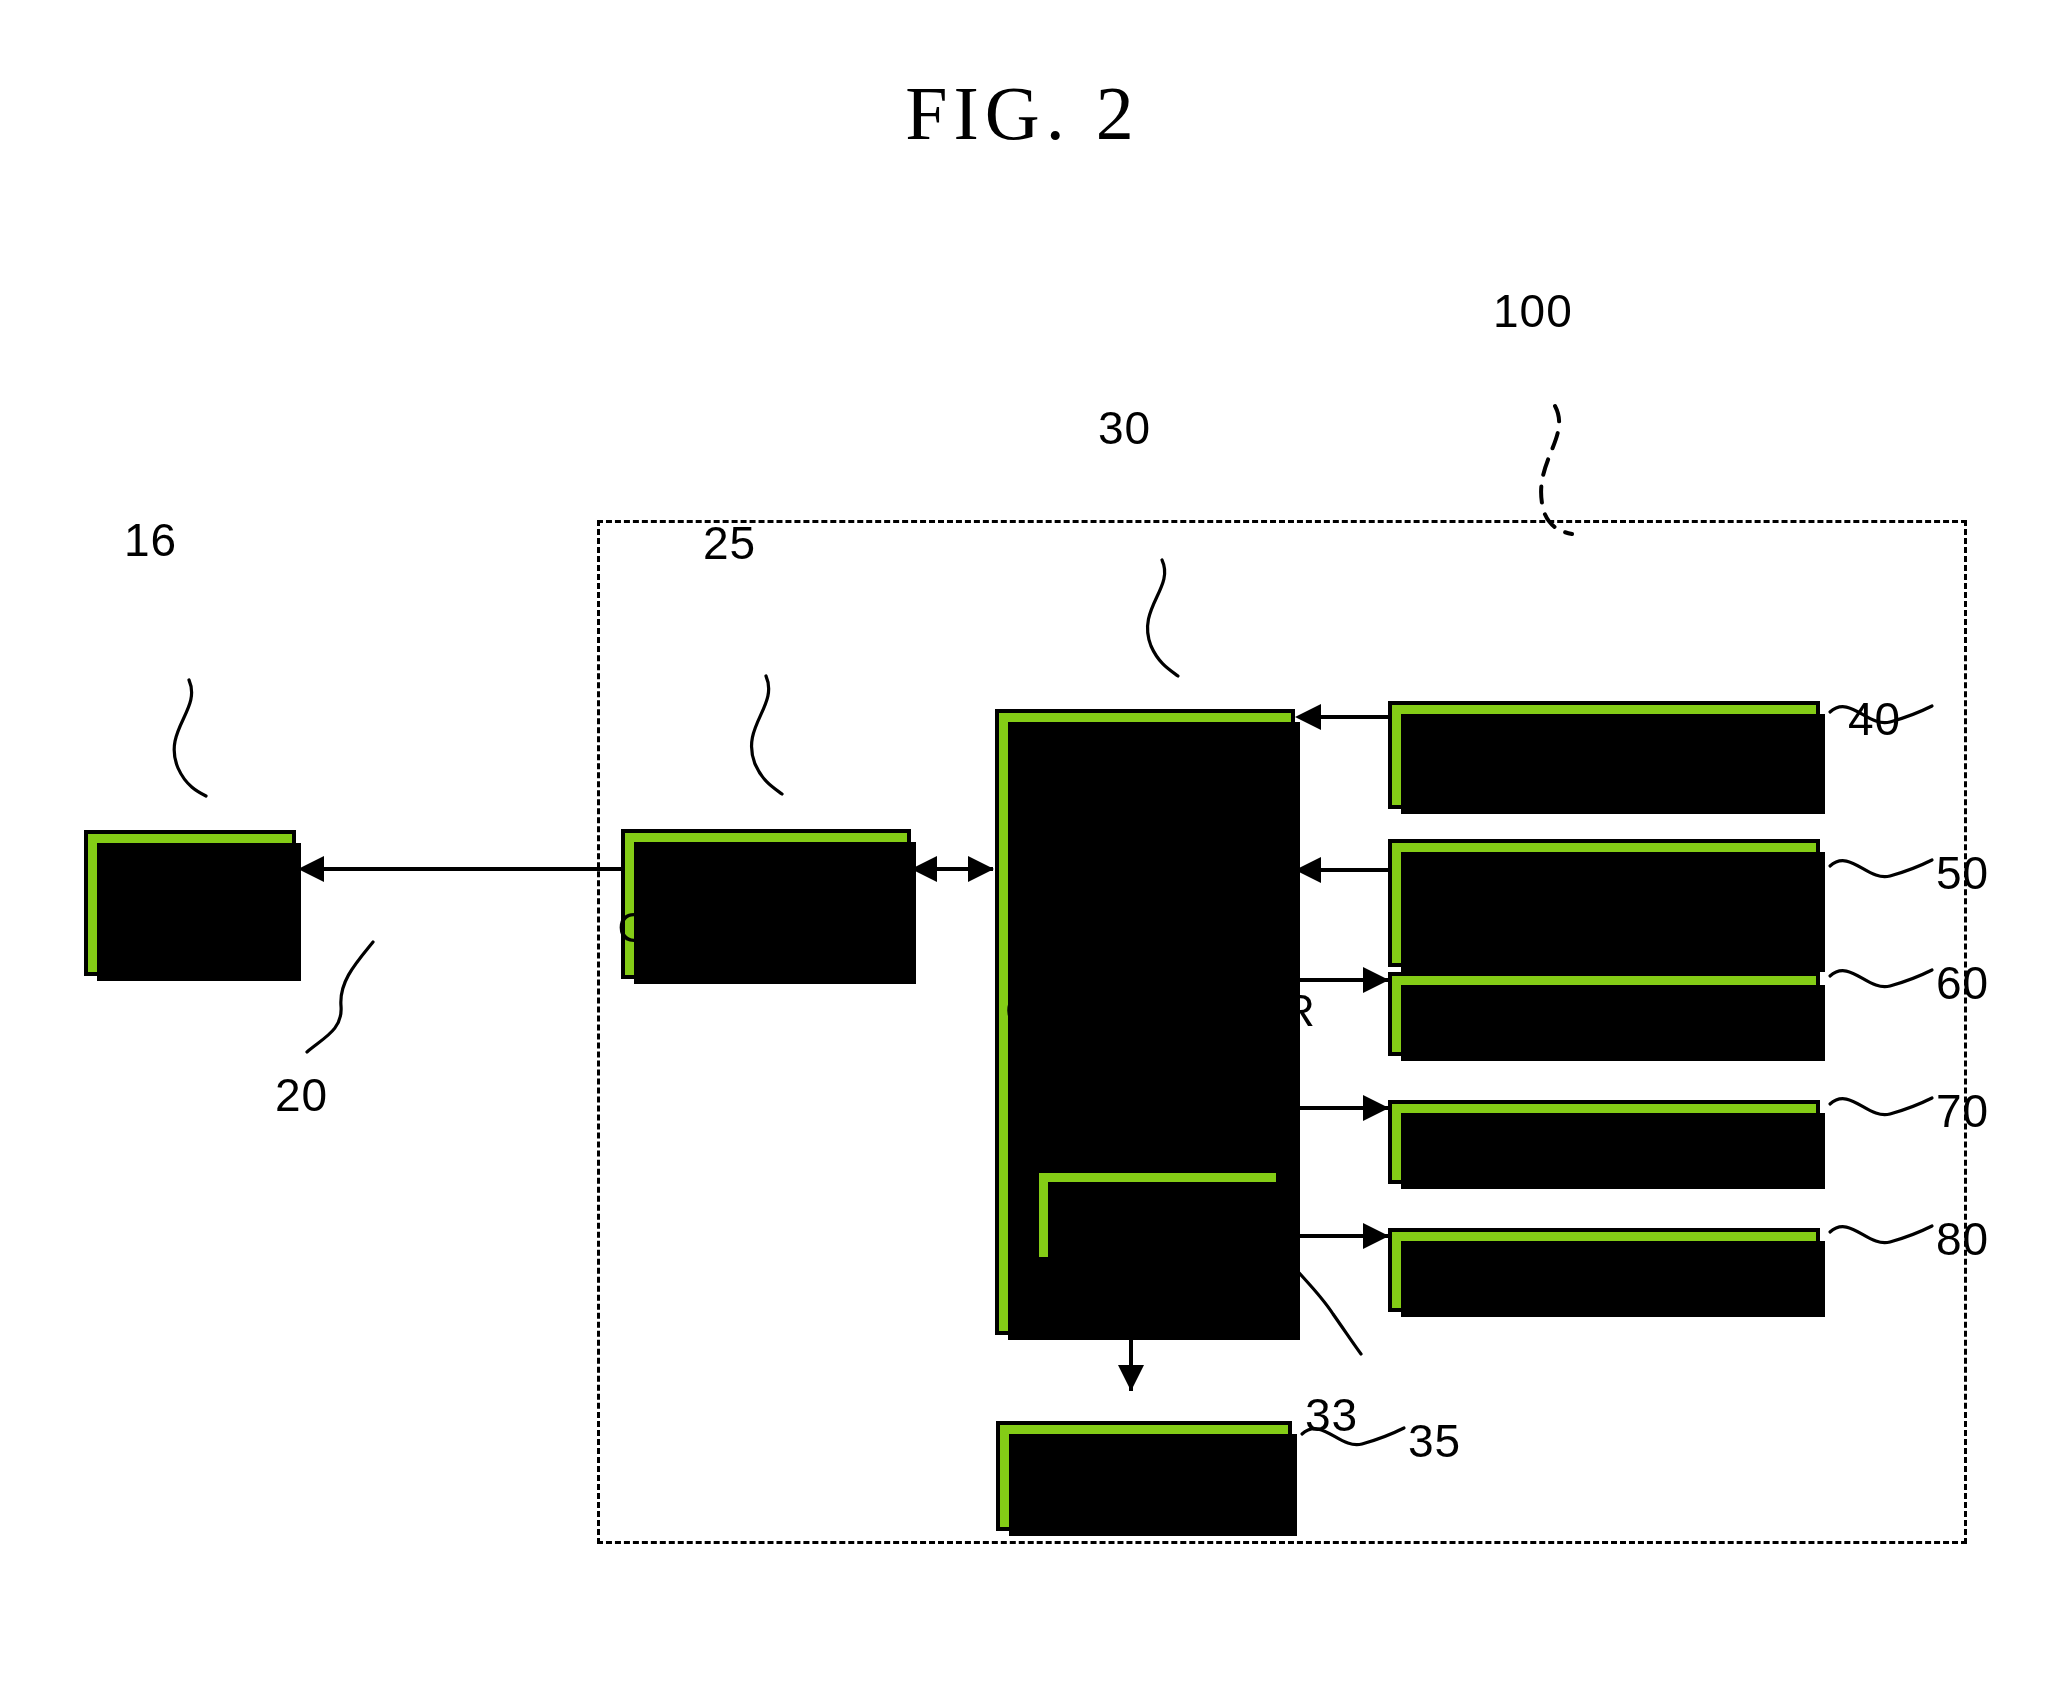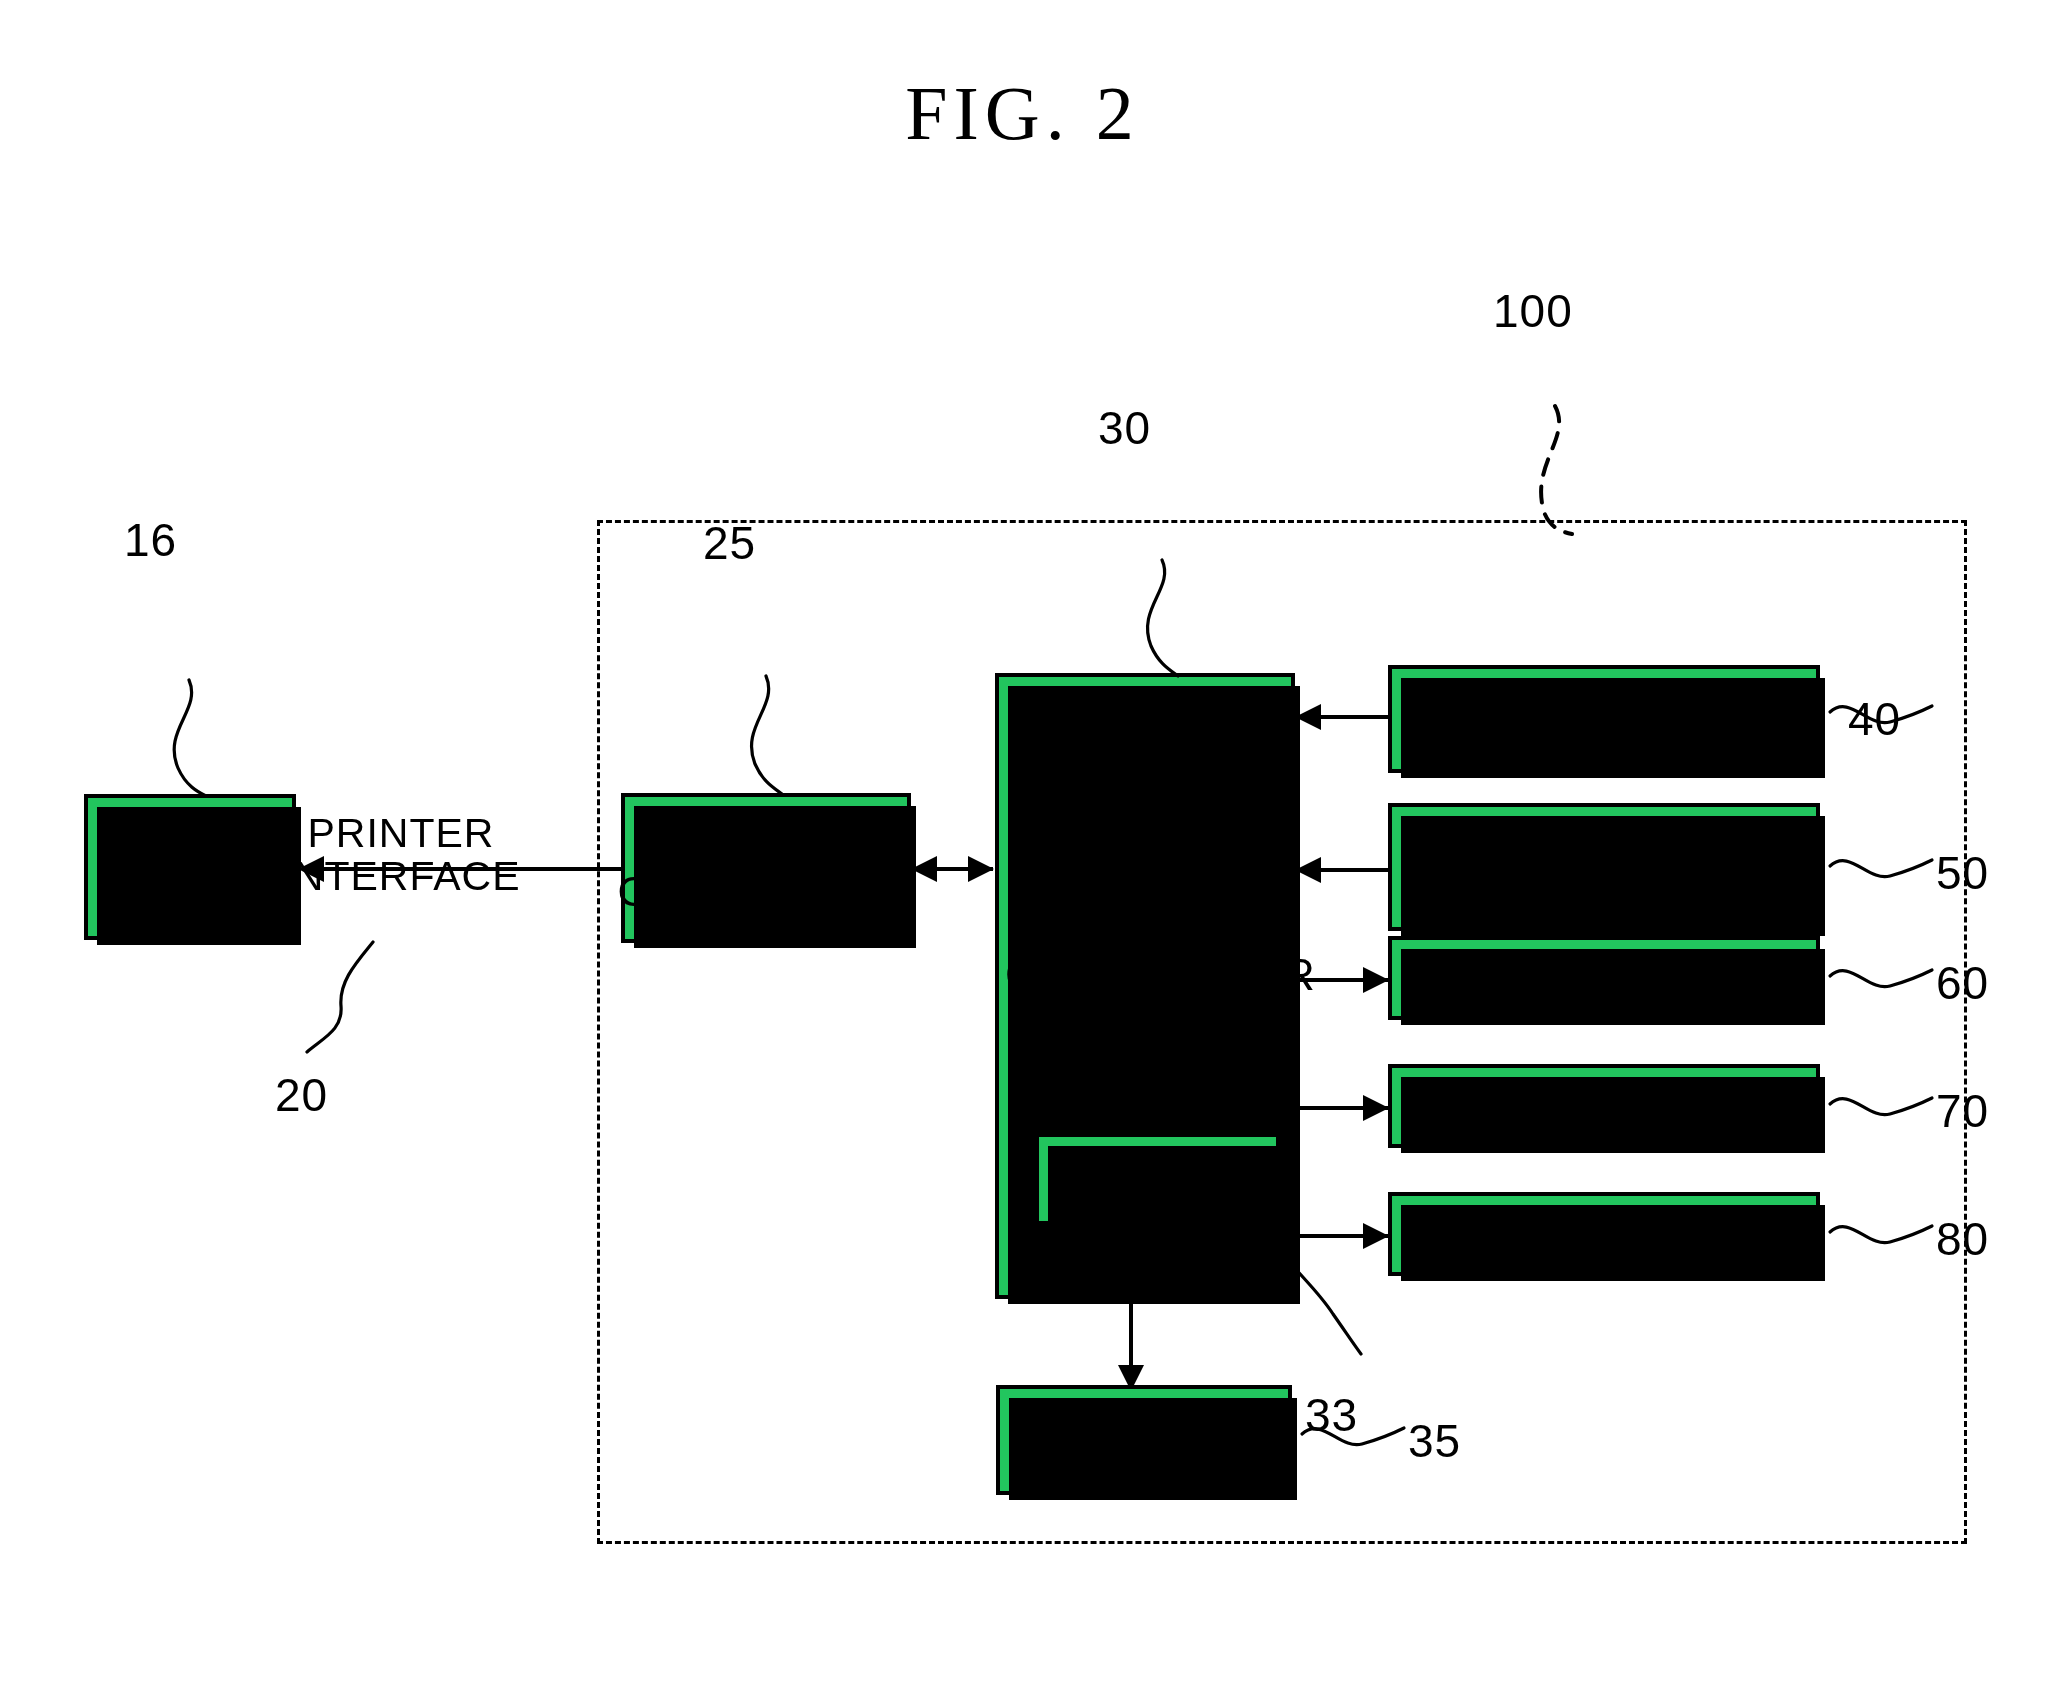--- a/index.html
+++ b/index.html
@@ -32,31 +32,32 @@
     letter-spacing: 6px;
     font-weight: 400;
     color: #000;
   }
 
   
   .box {
     position: absolute;
     box-sizing: border-box;
     border: 4px solid #000;
-    background: #22c55e;
+    background: #84cc16;
     display: flex;
     align-items: center;
     justify-content: center;
     text-align: center;
     font-family: "Liberation Sans", sans-serif;
     font-weight: 400;
     line-height: 1.12;
     letter-spacing: 1px;
     color: #000;
     z-index: 5;
+    margin-top: 36px;
   }
   .box::after {
     content: "";
     position: absolute;
     left: 9px;
     top: 9px;
     right: -9px;
     bottom: -9px;
     background: #000;
     z-index: -1;
@@ -170,22 +171,20 @@
     <span class="lbl">HOST</span>
   </div>
   <svg class="leader" style="left:140px; top:676px; width:120px; height:130px;" viewBox="0 0 120 130">
     <path d="M 49 4 C 62 34, 22 54, 38 92 C 46 110, 58 116, 66 120"></path>
   </svg>
   <div class="ref" style="left:124px; top:505px;">16</div>
 
   <div class="hline" style="left:318px; top:867px; width:345px;"></div>
   <div class="arrow-l" style="left:298px; top:856px;"></div>
   <div class="arrow-r" style="left:637px; top:856px;"></div>
-  <div class="edge-label" style="left:256px; top:812px; width:290px;">PRINTER
-INTERFACE</div>
   <svg class="leader" style="left:285px; top:938px; width:110px; height:120px;" viewBox="0 0 110 120">
     <path d="M 88 4 C 70 26, 54 44, 56 68 C 58 92, 38 100, 22 114"></path>
   </svg>
   <div class="ref" style="left:275px; top:1060px;">20</div>
 
   <div class="box" style="left:621px; top:793px; width:290px; height:150px; font-size:42px;">
     <span class="lbl">SYSTEM
 CONTROLLER</span>
   </div>
   <svg class="leader" style="left:716px; top:672px; width:110px; height:128px;" viewBox="0 0 110 128">

